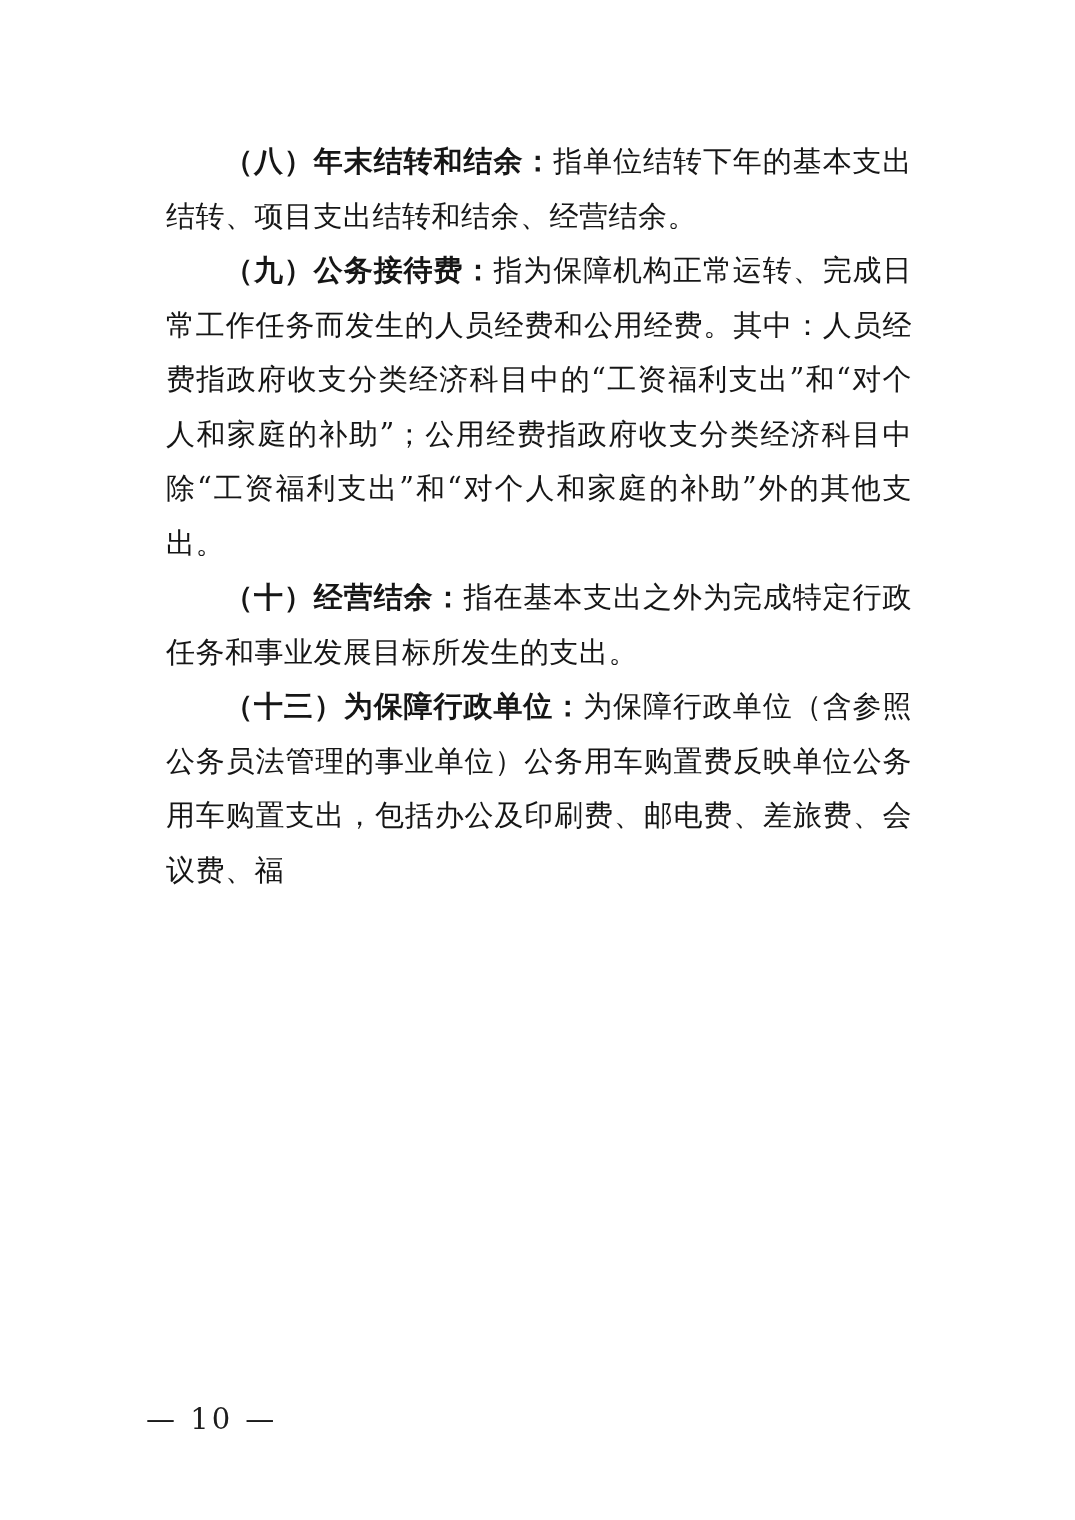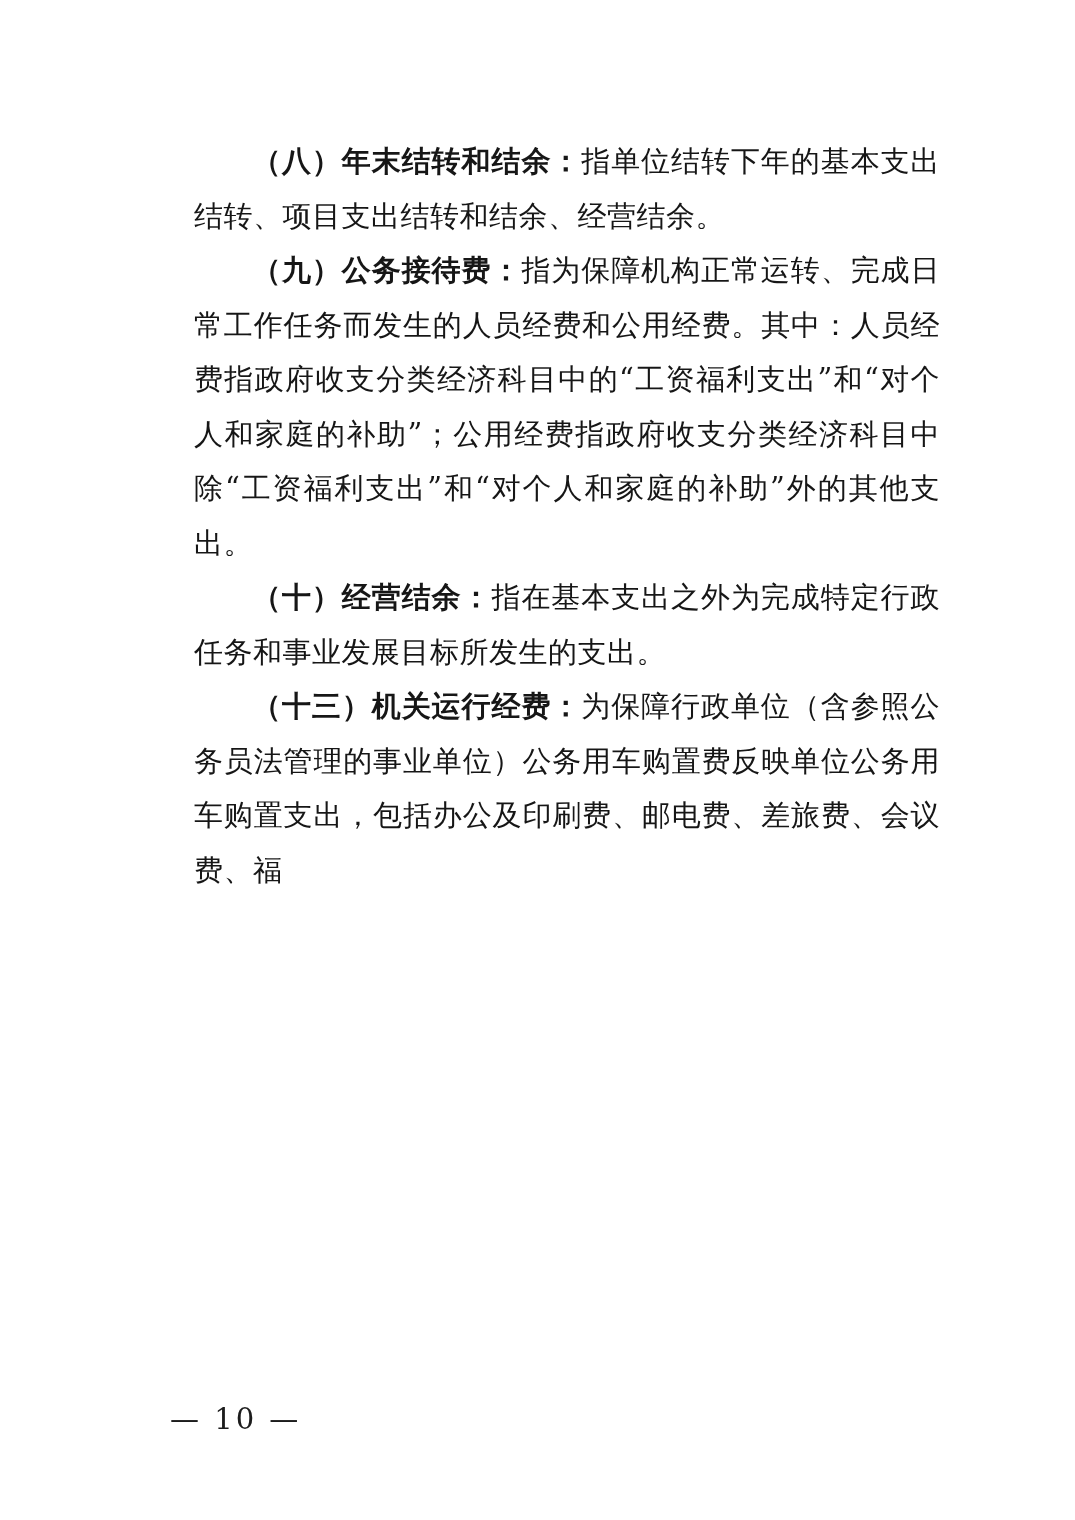--- a/index.html
+++ b/index.html
@@ -23,36 +23,35 @@
   .content {
     position: absolute;
     left: 166px;
     top: 134px;
     width: 746px;
     font-size: 29px;
     line-height: 54.5px;
     text-align: justify;
     text-justify: inter-character;
     letter-spacing: 0.5px;
-    margin-left: 28px;
   }
   .para {
     margin: 0;
     padding: 0;
     text-indent: 58px;
   }
   .term {
     font-weight: bold;
   }
   .definition {
     font-weight: normal;
   }
   .footer {
     position: absolute;
-    left: 170px;
+    left: 146px;
     top: 1402px;
     font-size: 29px;
     letter-spacing: 3px;
     color: #1c1c1c;
     text-align: center;
   }
 </style>
 </head>
 <body>
 
@@ -60,18 +59,18 @@
   <div class="content">
 
     <p class="para"><span class="term">（八）年末结转和结余：</span><span class="definition">指单位结转下年的基本支出结转、项目支出结转和结余、经营结余。</span></p>
 
     <p class="para"><span class="term">（九）公务接待费：</span><span class="definition">指为保障机构正常运转、完成日常工作任务而发生的人员经费和公用经费。其中：人员经费指政府收支分类经济科目中的“工资福利支出”和“对个人和家庭的补助”；公用经费指政府收支分类经济科目中除“工资福利支出”和“对个人和家庭的补助”外的其他支出。</span></p>
 
     <p class="para"><span class="term">（十）经营结余：</span><span class="definition">指在基本支出之外为完成特定行政任务和事业发展目标所发生的支出。</span></p>
 
 
 
-    <p class="para"><span class="term">（十三）机关运行经费：</span><span class="definition">为保障行政单位（含参照公务员法管理的事业单位）公务用车购置费反映单位公务用车购置支出，包括办公及印刷费、邮电费、差旅费、会议费、福</span></p>
+    <p class="para"><span class="term">（十三）为保障行政单位：</span><span class="definition">为保障行政单位（含参照公务员法管理的事业单位）公务用车购置费反映单位公务用车购置支出，包括办公及印刷费、邮电费、差旅费、会议费、福</span></p>
 
   </div>
 
   <div class="footer">— 10 —</div>
 </div>
 
 </body></html>

